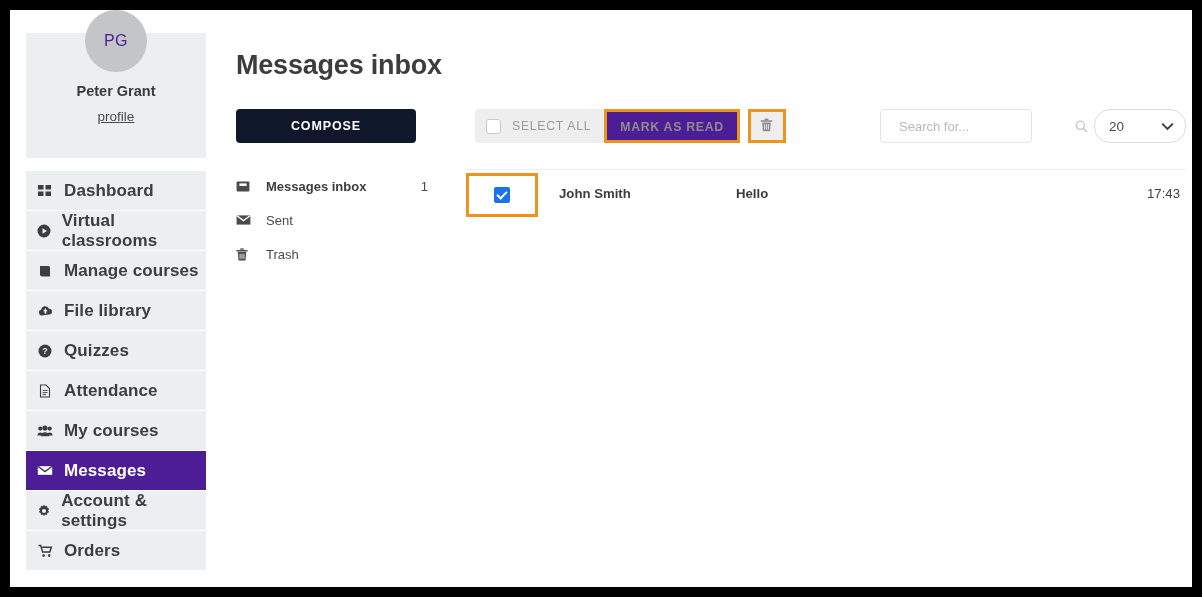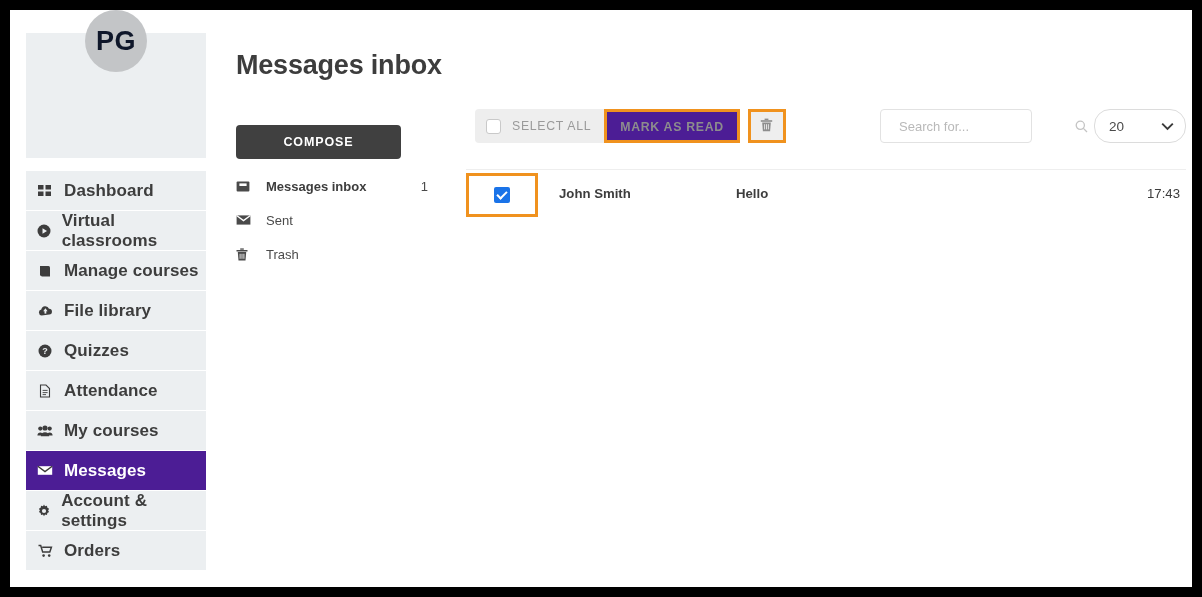--- a/index.html
+++ b/index.html
@@ -31,23 +31,23 @@
     height: 125px;
     text-align: center;
   }
   .avatar {
     position: absolute;
     left: 50%; top: -23px;
     transform: translateX(-50%);
     width: 62px; height: 62px;
     border-radius: 50%;
     background: #c3c5c7;
-    color: #0f172a;
-    font-size: 27px;
-    font-weight: bold;
+    color: #4c1d95;
+    font-size: 16px;
+    font-weight: normal;
     line-height: 62px;
     letter-spacing: 0.5px;
   }
   .profile-name {
     padding-top: 50px;
     font-size: 14.5px;
     font-weight: bold;
     color: #3a3a3a;
   }
   .profile-link {
@@ -100,23 +100,23 @@
     letter-spacing: -0.2px;
   }
 
   .toolbar {
     position: relative;
     margin-top: 28px;
     height: 36px;
   }
   .compose-btn {
     position: absolute;
-    left: 0; top: 16px;
-    width: 165px; height: 34px;
-    background: #404040;
+    left: 0; top: 0;
+    width: 180px; height: 34px;
+    background: #0f172a;
     border: none;
     border-radius: 4px;
     color: #ffffff;
     font-family: "Liberation Sans", sans-serif;
     font-size: 12.5px;
     font-weight: bold;
     letter-spacing: 0.9px;
     cursor: pointer;
   }
 
@@ -305,20 +305,21 @@
 </style>
 </head>
 <body>
 
 <div class="frame">
 
   <div class="sidebar">
 
     <div class="profile-card">
       <div class="avatar">PG</div>
+      <div class="profile-name">Peter Grant</div>
       <a class="profile-link">profile</a>
     </div>
 
     <div class="nav">
 
       <div class="nav-item">
         <span class="nav-icon">
           <svg width="14" height="14" viewBox="0 0 14 14" fill="currentColor">
               <rect x="0" y="1" width="5.5" height="4.5"></rect>
               <rect x="7.5" y="1" width="5.5" height="4.5"></rect>

